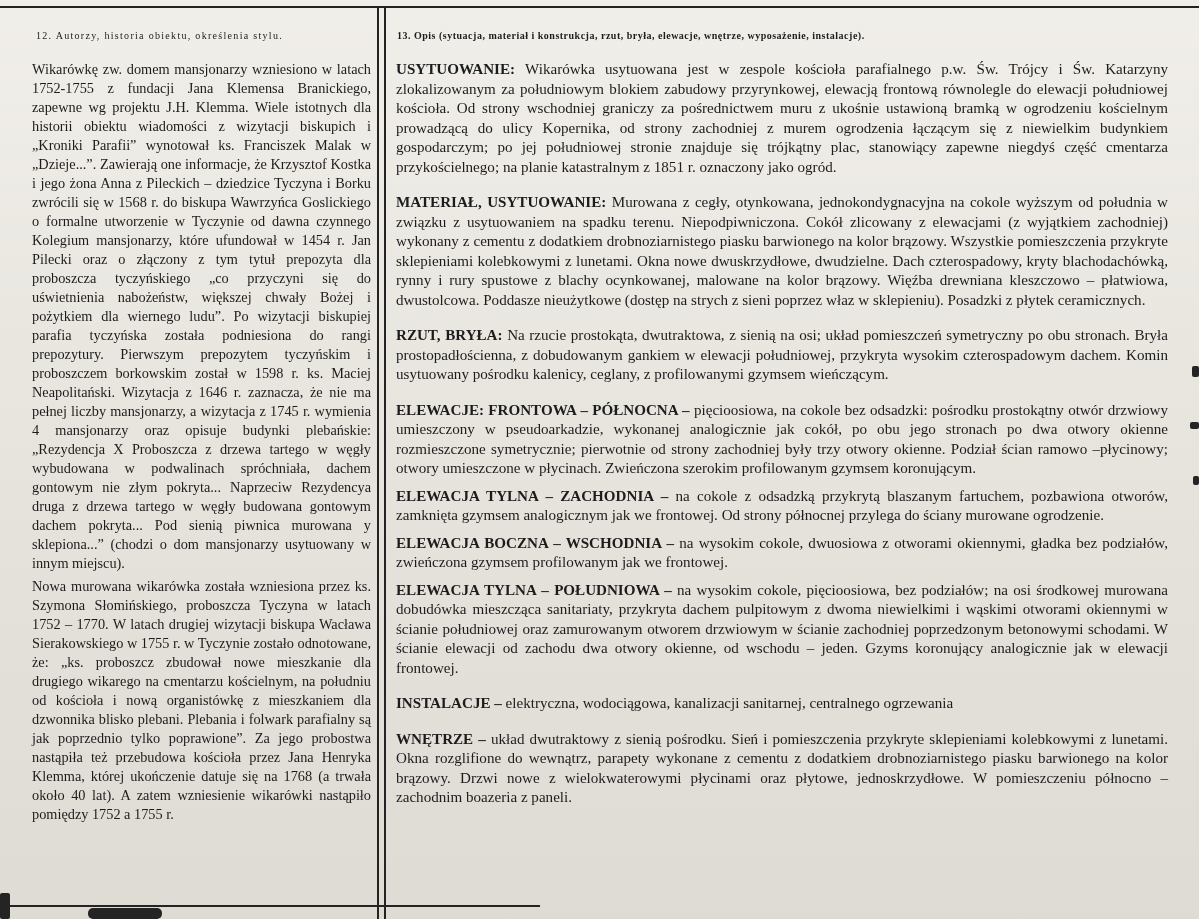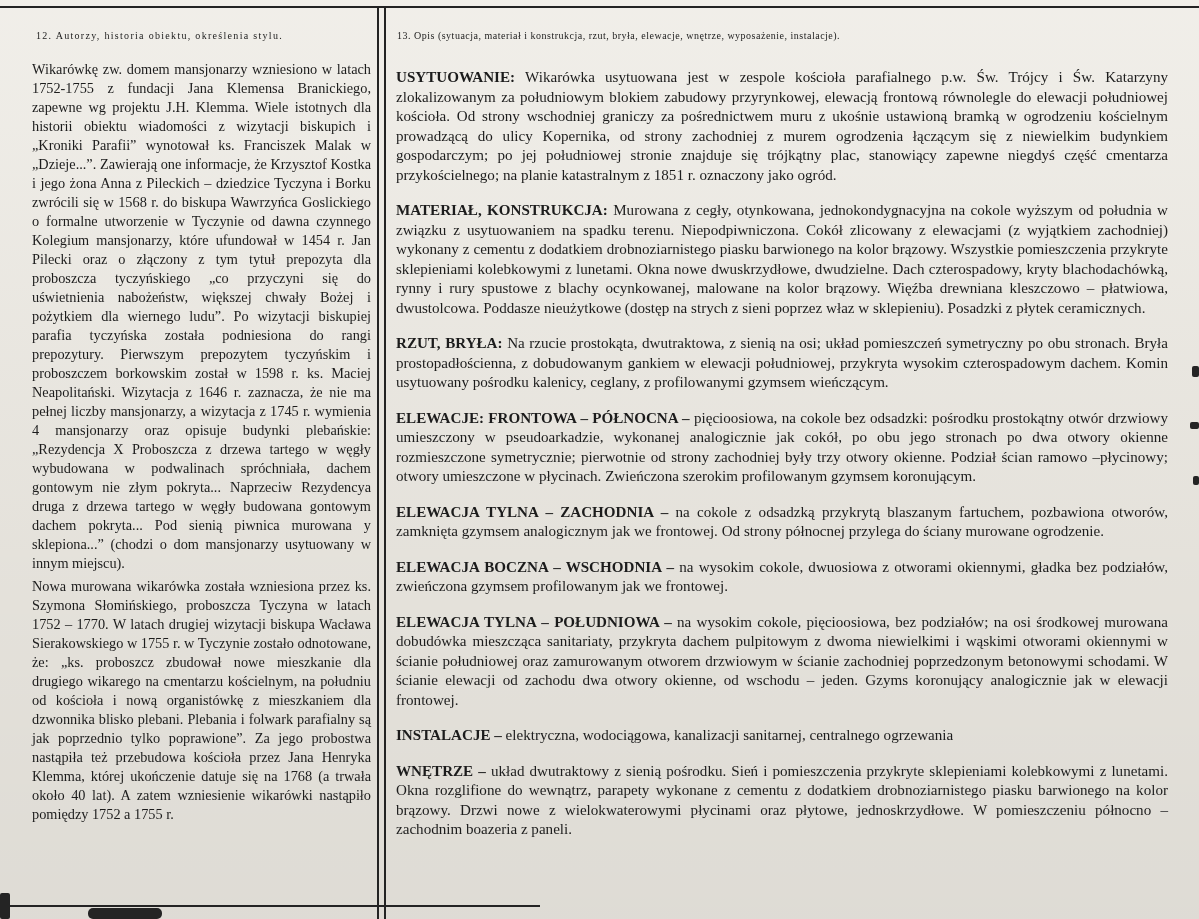--- a/index.html
+++ b/index.html
@@ -13,32 +13,32 @@
     font-family: "Liberation Serif", serif;
     overflow: hidden;
   }
   .rule-top   { position: absolute; left: 0; top: 6px; right: 0; height: 2px; background: var(--rule, #222); }
   .divider    { position: absolute; left: 377px; top: 6px; bottom: 0; width: 5px;
                 border-left: 2px solid var(--rule, #222); border-right: 2px solid var(--rule, #222); }
   .rule-bottom{ position: absolute; left: 0; top: 905px; width: 540px; height: 2px; background: var(--rule, #222); }
 
   .col-header { position: absolute; font-size: 10px; letter-spacing: 1.3px; white-space: normal; }
   .hdr-left   { left: 36px;  top: 30px; width: 335px; }
-  .hdr-right  { left: 397px; top: 30px; width: 780px; letter-spacing: 0.5px; }
+  .hdr-right  { left: 397px; top: 30px; width: 780px; letter-spacing: 0.5px; font-weight: bold; }
 
   .body-left  { position: absolute; left: 28px; top: 56px; width: 347px;
                 font-size: 14.3px; line-height: 19px; text-align: justify; }
   .body-left p { margin: 4px; }
 
   .footer-note{ position: absolute; left: 28px; top: 922px; width: 347px;
                 text-align: center; font-size: 15px; }
 
   .body-right { position: absolute; left: 396px; top: 52px; width: 772px;
                 font-size: 15.1px; line-height: 19.5px; text-align: justify; }
-  .body-right p { margin: 16px 0 16px 0; }
+  .body-right p { margin: 8px 0 16px 0; }
   .body-right p.tight { margin-bottom: 0; }
   .body-right p:last-child { margin-bottom: 0; }
   .body-right b { font-weight: bold; }
 
   .artifact { position: absolute; background: #242424; border-radius: 2px; }
   .a1 { left: 1192px; top: 366px; width: 7px; height: 11px; }
   .a2 { left: 1190px; top: 422px; width: 9px; height: 7px;  }
   .a3 { left: 1193px; top: 476px; width: 6px; height: 9px;  }
   .a4 { left: 88px;  top: 908px; width: 74px; height: 11px; border-radius: 5px; }
   .a5 { left: 0;     top: 893px; width: 10px; height: 26px; }
@@ -68,21 +68,21 @@
   <div class="footer-note">c.d. wkładka nr 1</div>
 
   <div class="col-header hdr-right">13. Opis  (sytuacja, materiał i konstrukcja, rzut, bryła, elewacje, wnętrze, wyposażenie, instalacje).</div>
 
   <div class="body-right">
     <p>
       <b>USYTUOWANIE:</b>
       <span>Wikarówka usytuowana jest w zespole kościoła parafialnego p.w. Św. Trójcy i Św. Katarzyny zlokalizowanym za południowym blokiem zabudowy przyrynkowej, elewacją frontową równolegle do elewacji południowej kościoła. Od strony wschodniej graniczy za pośrednictwem muru z ukośnie ustawioną bramką w ogrodzeniu kościelnym prowadzącą do ulicy Kopernika, od strony zachodniej z murem ogrodzenia łączącym się z niewielkim budynkiem gospodarczym; po jej południowej stronie znajduje się trójkątny plac, stanowiący zapewne niegdyś część cmentarza przykościelnego; na planie katastralnym z 1851 r. oznaczony jako ogród.</span>
     </p>
     <p>
-      <b>MATERIAŁ, KONSTRUKCJA:</b>
+      <b>MATERIAŁ, USYTUOWANIE:</b>
       <span>Murowana z cegły, otynkowana, jednokondygnacyjna na cokole wyższym od południa w związku z usytuowaniem na spadku terenu. Niepodpiwniczona. Cokół zlicowany z elewacjami (z wyjątkiem zachodniej) wykonany z cementu z dodatkiem drobnoziarnistego piasku barwionego na kolor brązowy. Wszystkie pomieszczenia przykryte sklepieniami kolebkowymi z lunetami. Okna nowe dwuskrzydłowe, dwudzielne. Dach czterospadowy, kryty blachodachówką, rynny i rury spustowe z blachy ocynkowanej, malowane na kolor brązowy. Więźba drewniana kleszczowo – płatwiowa, dwustolcowa. Poddasze nieużytkowe (dostęp na strych z sieni poprzez właz w sklepieniu). Posadzki z płytek ceramicznych.</span>
     </p>
     <p>
       <b>RZUT, BRYŁA:</b>
       <span>Na rzucie prostokąta, dwutraktowa, z sienią na osi; układ pomieszczeń symetryczny po obu stronach. Bryła prostopadłościenna, z dobudowanym gankiem w elewacji południowej, przykryta wysokim czterospadowym dachem. Komin usytuowany pośrodku kalenicy, ceglany, z profilowanymi gzymsem wieńczącym.</span>
     </p>
     <p class="tight">
       <b>ELEWACJE:  FRONTOWA – PÓŁNOCNA –</b>
       <span>pięcioosiowa, na cokole bez odsadzki: pośrodku prostokątny otwór drzwiowy umieszczony w pseudoarkadzie, wykonanej analogicznie jak cokół, po obu jego stronach po dwa otwory okienne rozmieszczone symetrycznie; pierwotnie od strony zachodniej były trzy otwory okienne. Podział ścian ramowo –płycinowy; otwory umieszczone w płycinach. Zwieńczona szerokim profilowanym gzymsem koronującym.</span>
     </p>

